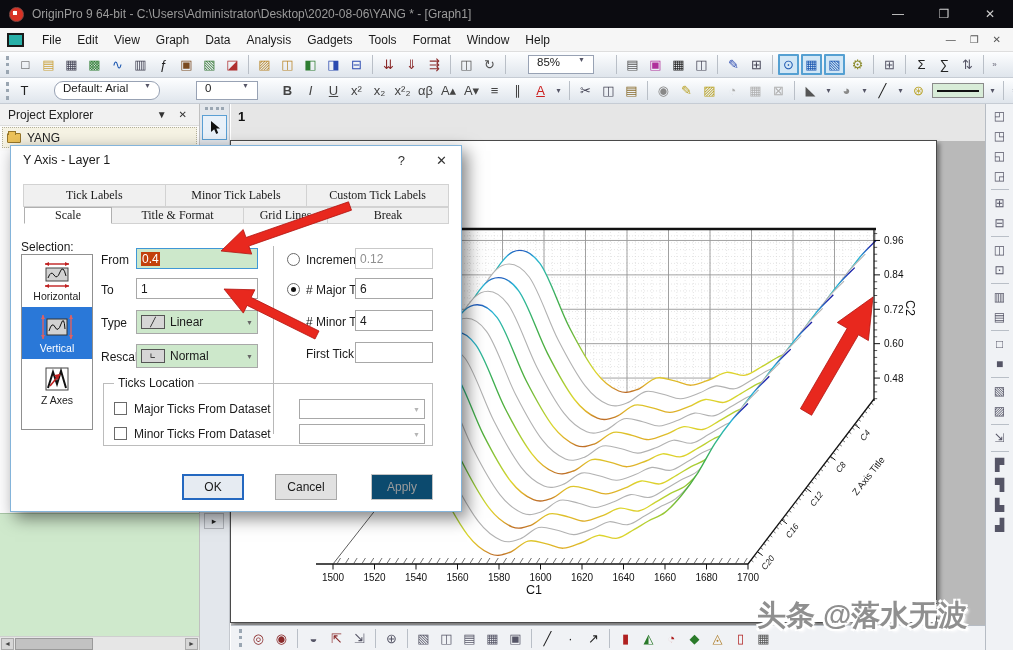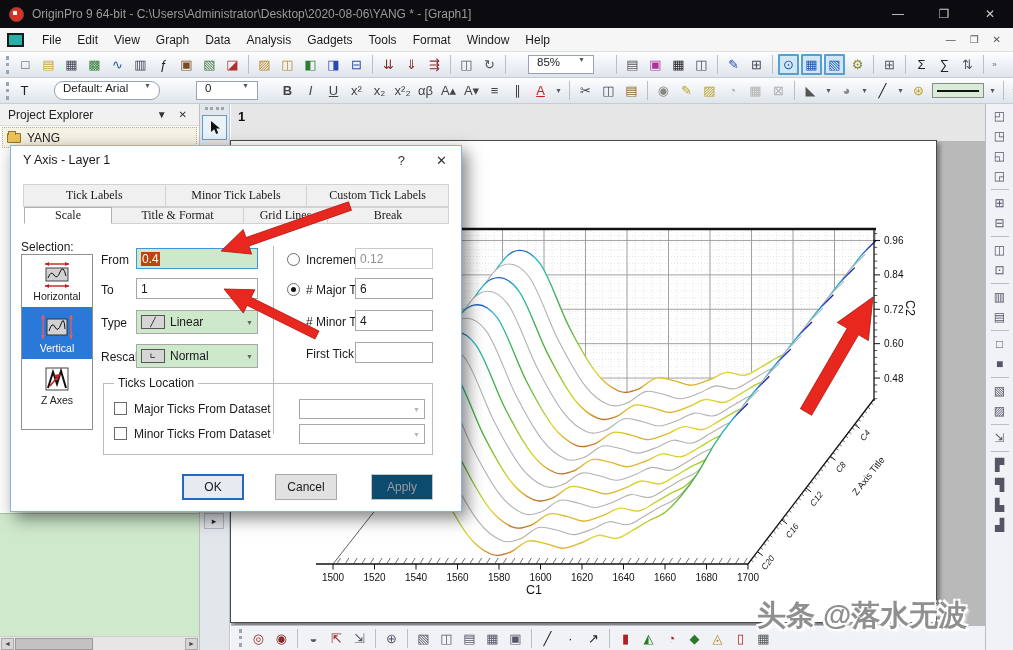--- a/index.html
+++ b/index.html
@@ -95,21 +95,21 @@
   .inp.focus { border-color:#3f97d6; }
   .inp.dis { color:#8f8f8f; border-color:#c9c9c9; }
   .inp .caret { margin-left:auto; font-size:7px; color:#666; }
   .inp .caret.lt { color:#b5b5b5; }
   .seltext { background:#c2410c; color:#fff; padding:0 1px; }
   .mini { width:24px; height:14px; background:#d6d6d6; border:1px solid #555; font-size:9px; line-height:12px; text-align:center; color:#111; margin-right:5px; flex:none; font-family:"DejaVu Sans Mono",monospace; }
   .vsep { position:absolute; left:262px; top:100px; width:1px; height:188px; background:#b8b8b8; }
   .radio { position:absolute; width:13px; height:13px; border:1px solid #6a6a6a; border-radius:50%; background:#fff; }
   .radio.sel::after { content:""; position:absolute; inset:3px; border-radius:50%; background:#141414; }
   .chk { position:absolute; width:13px; height:13px; border:1px solid #6a6a6a; background:#fff; }
-  .groupbox { position:absolute; left:92px; top:237px; width:330px; height:72px; border:1px solid #bcbcbc; }
+  .groupbox { position:absolute; left:92px; top:237px; width:330px; height:63px; border:1px solid #bcbcbc; }
   .gb-legend { position:absolute; left:10px; top:-8px; background:#fff; padding:0 4px; }
   .btn { position:absolute; top:328px; width:62px; height:26px; background:#e1e1e1; border:1px solid #a9a9a9;
          display:flex; align-items:center; justify-content:center; font-size:12px; color:#1a1a1a; }
   .btn.default { border:2px solid #2468c0; background:#e6ebf2; }
   .btn.disabled { color:#9b9b9b; background:#0c4a6e; border-color:#c4c4c4; }
 
   
   .overlay { position:absolute; left:0; top:0; width:1013px; height:650px; z-index:110; pointer-events:none; }
   .watermark { position:absolute; left:757px; top:596px; z-index:120; font-size:29px; font-weight:bold; color:#8f8f8f; white-space:nowrap;
                text-shadow:-2px -2px 0 #fff, 2px -2px 0 #fff, -2px 2px 0 #fff, 2px 2px 0 #fff, 3px 3px 3px rgba(255,255,255,.9); }

